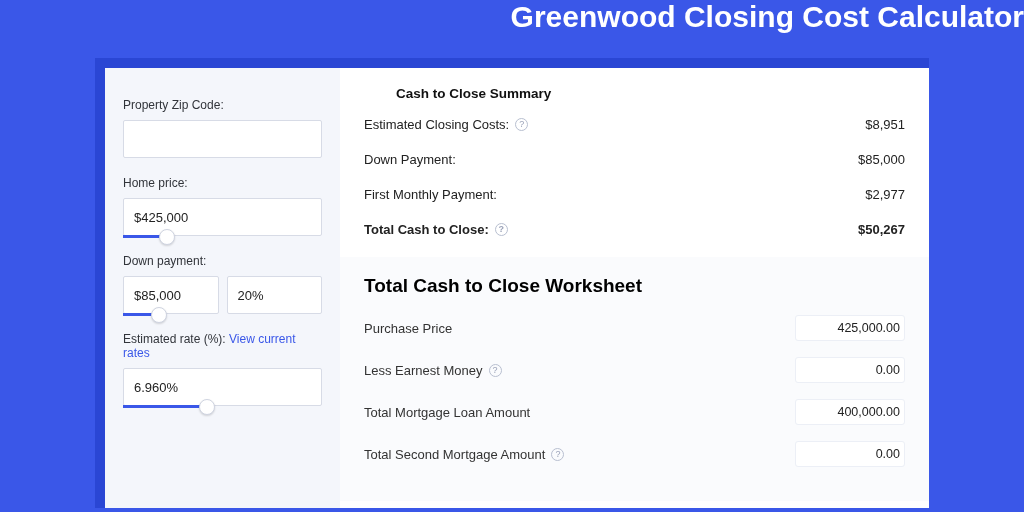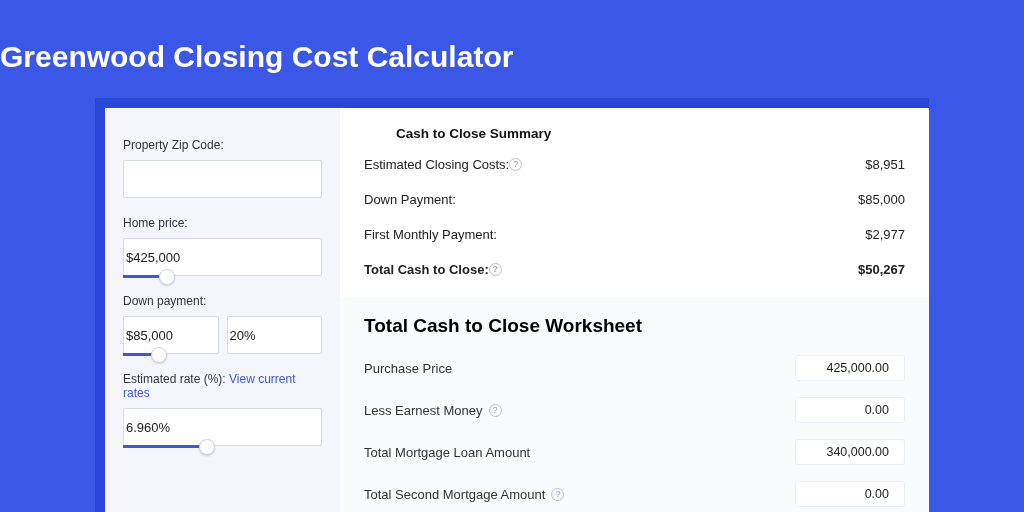--- a/index.html
+++ b/index.html
@@ -1,54 +1,54 @@
 <!DOCTYPE html>
 <html><head>
 <meta charset="utf-8">
 <style>
   * { box-sizing: border-box; margin: 0; padding: 0; }
   html, body { width: 1024px; height: 512px; overflow: hidden; font-family: -apple-system, BlinkMacSystemFont, "Segoe UI", Helvetica, Arial, sans-serif; }
   body { background: #3a57e8; }
-  .page-title { text-align: left; color: #fff; font-size: 30px; font-weight: 700; padding-top: 40px; padding-bottom: 24px; }
+  .page-title { text-align: right; color: #fff; font-size: 30px; font-weight: 700; padding-bottom: 24px; }
   .app-shadow { margin: 0 95px; background: #2a46d4; padding-top: 10px; padding-left: 10px; }
   .app { background: #f4f6fb; display: flex; height: 440px; }
   .left { width: 235px; background: #f4f6fb; padding: 30px 18px 18px 18px; }
   .right { flex: 1; background: #fff; padding: 18px 24px 18px 24px; }
   .field-label { font-size: 12px; color: #31343a; margin-bottom: 8px; }
   .field-label a { color: #3a57e8; text-decoration: none; }
   .input-wrap { position: relative; margin-bottom: 18px; }
   input.text {
     width: 100%; height: 38px; border: 1px solid #d7dbe6; background: #fff;
-    padding: 0 2px; font-size: 13px; color: #222; border-radius: 2px;
+    padding: 0 10px; font-size: 13px; color: #222; border-radius: 2px;
   }
   .slider-fill { position: absolute; left: 0; bottom: -2px; height: 3px; background: #3a57e8; }
   .slider-thumb {
     position: absolute; bottom: -9px; width: 16px; height: 16px; border-radius: 50%;
     background: #fff; border: 1px solid #cfd4e1; box-shadow: 0 1px 2px rgba(0,0,0,0.15);
     transform: translateX(-50%);
   }
   .dp-row { display: flex; gap: 8px; }
   .dp-row .input-wrap { flex: 1; margin-bottom: 0; }
   .dp-pct { width: 60px; }
   .dp-group { margin-bottom: 18px; }
   .section-title { font-size: 13.5px; font-weight: 700; color: #111; margin-bottom: 16px; margin-left: 32px; }
   .summary-row { display: flex; justify-content: space-between; align-items: center; font-size: 13px; color: #222; margin-bottom: 20px; }
-  .summary-row .lbl { display: flex; align-items: center; }
+  .summary-row .lbl { display: flex; align-items: center; gap: 6px; }
   .summary-row.total { font-weight: 700; }
   .help-icon {
     display: inline-flex; width: 13px; height: 13px; border: 1px solid #b8bfd0; border-radius: 50%;
     align-items: center; justify-content: center; font-size: 9px; color: #9aa2b8; line-height: 1;
   }
   .worksheet { background: #fafbfd; margin: 10px -24px 0 -24px; padding: 18px 24px; }
   .ws-title { font-size: 19px; font-weight: 700; margin-bottom: 18px; }
   .ws-row { display: flex; justify-content: space-between; align-items: center; font-size: 13px; color: #333; margin-bottom: 16px; }
   .ws-row .lbl { display: flex; align-items: center; gap: 6px; }
   .ws-val {
     min-width: 110px; text-align: right; background: #fff; border: 1px solid #eceff6;
-    padding: 5px 15px; font-size: 12.5px; color: #222; border-radius: 3px;
+    padding: 5px 4px; font-size: 12.5px; color: #222; border-radius: 3px;
   }
 </style>
 </head>
 <body>
 
 <h1 class="page-title">Greenwood Closing Cost Calculator</h1>
 
 <div class="app-shadow">
   <div class="app">
 
@@ -141,21 +141,21 @@
             <span>Less Earnest Money</span>
             <span class="help-icon">?</span>
           </span>
           <span class="ws-val">0.00</span>
         </div>
 
         <div class="ws-row">
           <span class="lbl">
             <span>Total Mortgage Loan Amount</span>
           </span>
-          <span class="ws-val">340,000.00</span>
+          <span class="ws-val">400,000.00</span>
         </div>
 
         <div class="ws-row">
           <span class="lbl">
             <span>Total Second Mortgage Amount</span>
             <span class="help-icon">?</span>
           </span>
           <span class="ws-val">0.00</span>
         </div>
 

